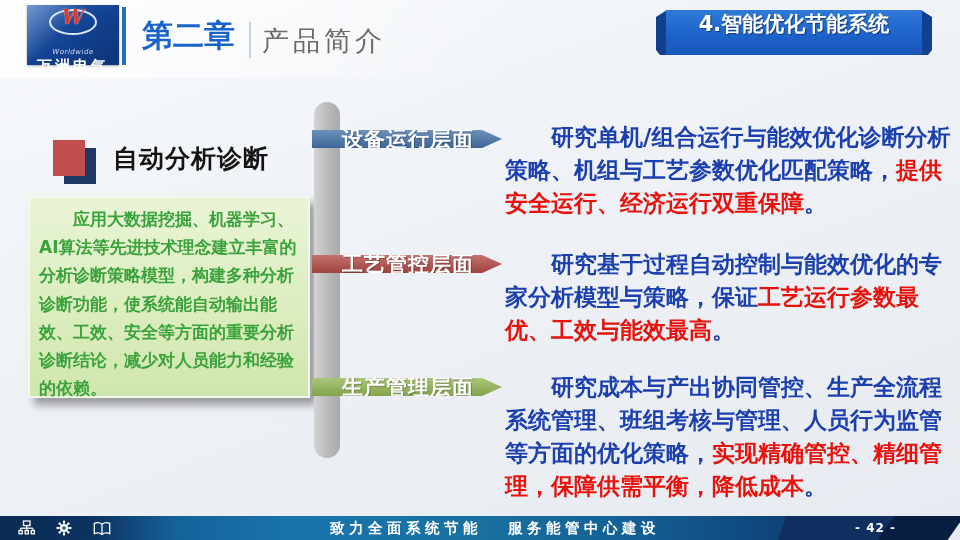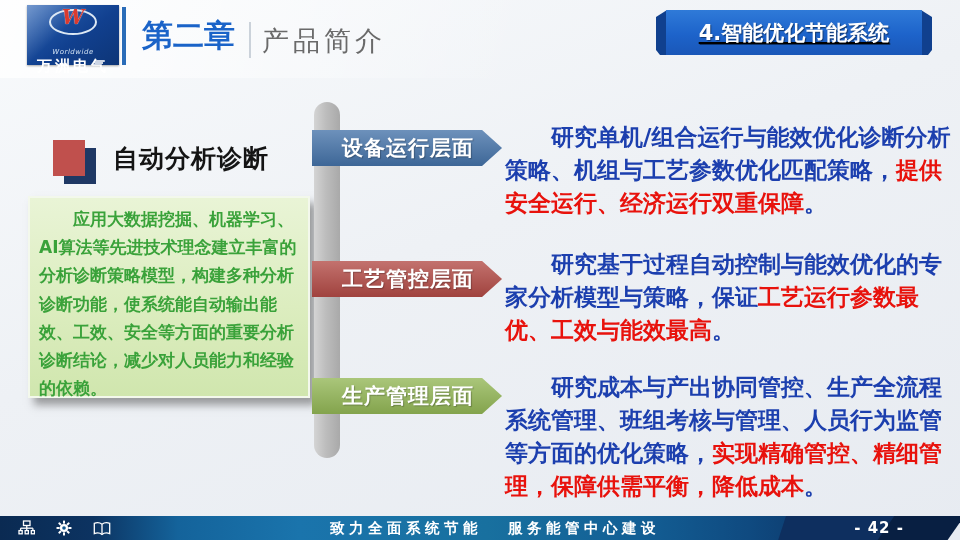--- a/index.html
+++ b/index.html
@@ -23,57 +23,57 @@
   .logo-sub{position:relative;text-align:center;font-size:7px;font-style:italic;color:#cfe0f2;margin-top:13px;letter-spacing:.5px;}
   .logo-company{position:relative;text-align:center;font-size:15px;font-weight:bold;color:#fff;letter-spacing:3px;margin-top:1px;}
   .header-vbar{position:absolute;left:122px;top:7px;width:4px;height:58px;background:#2a6cb8;}
   .chapter{position:absolute;left:142px;top:15px;font-size:31px;font-weight:bold;color:#1a63c8;}
   .title-divider{position:absolute;left:249px;top:22px;width:2px;height:36px;background:#cbd2da;}
   .section-title{position:absolute;left:262px;top:23px;font-size:27px;color:#6a6a6a;letter-spacing:4px;}
   .badge{position:absolute;left:656px;top:10px;width:276px;height:45px;background:#10408e;
     clip-path:polygon(11px 0,calc(100% - 11px) 0,100% 7px,100% calc(100% - 5px),calc(100% - 4px) 100%,4px 100%,0 calc(100% - 5px),0 7px);}
   .badge-face{position:absolute;left:10px;right:10px;top:0;bottom:0;
     background:linear-gradient(180deg,#2f7ad8 0%,#1d63ca 55%,#1a57b8 100%);
-    display:flex;align-items:center;justify-content:center;text-decoration:underline;}
+    display:flex;align-items:flex-start;justify-content:center;}
   .badge-text{font-size:21px;font-weight:bold;color:#fff;text-shadow:1px 1px 1px rgba(0,0,0,.45);}
   
   .heading{position:absolute;left:42px;top:91px;font-size:23px;font-weight:bold;color:var(--heading-blue,#4b7cb8);}
   .bullet-navy{position:absolute;left:64px;top:148px;width:32px;height:36px;background:var(--accent-navy,#1f3864);}
   .bullet-red{position:absolute;left:53px;top:140px;width:32px;height:36px;background:var(--accent-red,#c0504d);}
   .feature-title{position:absolute;left:113px;top:142px;font-size:25px;font-weight:bold;color:#141414;letter-spacing:1px;}
   .desc-box{position:absolute;left:28px;top:196px;width:282px;height:202px;box-sizing:border-box;
     border:2px solid #f3f8ec;background:linear-gradient(180deg,#e9f4d6 0%,#dcedbf 55%,#d0e6ae 100%);
     box-shadow:6px 7px 8px rgba(70,70,70,.5);padding:7px 9px 0 9px;}
   .desc-text{font-size:17px;line-height:28.2px;font-weight:bold;color:#3aa23a;text-indent:2em;margin:0;}
   
   .timeline-bar{position:absolute;left:314px;top:102px;width:26px;height:356px;border-radius:13px;
     background:linear-gradient(90deg,#d4d4d4 0%,#bdbdbd 45%,#a9a9a9 100%);}
-  .row-arrow{position:absolute;left:312px;width:190px;height:36px;
+  .row-arrow{position:absolute;left:312px;width:190px;height:18px;
     clip-path:polygon(0 0,calc(100% - 20px) 0,100% 50%,calc(100% - 20px) 100%,0 100%);
     background-image:linear-gradient(180deg,rgba(255,255,255,.22),rgba(0,0,0,.10));
     display:flex;align-items:center;padding-left:30px;box-sizing:border-box;}
   .row-arrow span{font-size:21px;font-weight:bold;color:#fff;letter-spacing:1px;text-shadow:1px 1px 1px rgba(0,0,0,.25);}
-  .arrow-1{top:130px;} .arrow-2{top:261px;} .arrow-3{top:378px;}
+  .arrow-1{top:130px;} .arrow-2{top:255px;} .arrow-3{top:378px;}
   .row-text{position:absolute;left:505px;width:450px;font-size:23px;line-height:33px;font-weight:bold;
     color:var(--text-blue,#1c3fae);text-indent:2em;margin:0;}
   .text-1{top:121px;} .text-2{top:248px;} .text-3{top:371px;}
   .hl{color:var(--text-red,#e8120c);}
   
   .footer{position:absolute;left:0;bottom:0;width:936px;height:24px;
     background:linear-gradient(90deg,#0a2a52 0%,#0c3361 10%,#14639b 19%,#1a74ac 32%,#18709f 52%,#135f95 68%,#0f4a80 80%,#0c3466 90%,#0a2a55 100%);}
   .footer-dark-right{position:absolute;right:0;top:0;width:150px;height:100%;
     background:#0e2f5f;transform:skewX(-18deg);transform-origin:top right;}
   .footer-corner{position:absolute;right:-20px;top:0;width:70px;height:100%;
     background:#081f42;transform:skewX(-35deg);}
   .footer-icons{position:absolute;left:18px;top:0;height:24px;display:flex;align-items:center;gap:21px;}
   .footer-icons svg{display:block;}
   .footer-slogans{position:absolute;left:330px;top:0;height:24px;display:flex;align-items:center;gap:26px;}
   .footer-slogans span{font-size:14.5px;font-weight:bold;color:#fff;letter-spacing:4.5px;}
-  .page-number{position:absolute;right:32px;top:0;height:24px;display:flex;align-items:center;
-    font-size:15px;font-weight:bold;color:#fff;letter-spacing:1px;}
+  .page-number{position:absolute;right:40px;top:0;height:24px;display:flex;align-items:center;
+    font-size:12px;font-weight:bold;color:#fff;letter-spacing:1px;}
 </style>
 </head>
 <body>
 
 <div class="slide">
   <div class="header-sheen"></div>
 
   <div class="logo">
     <div class="logo-sheen"></div>
     <div class="logo-ellipse">

